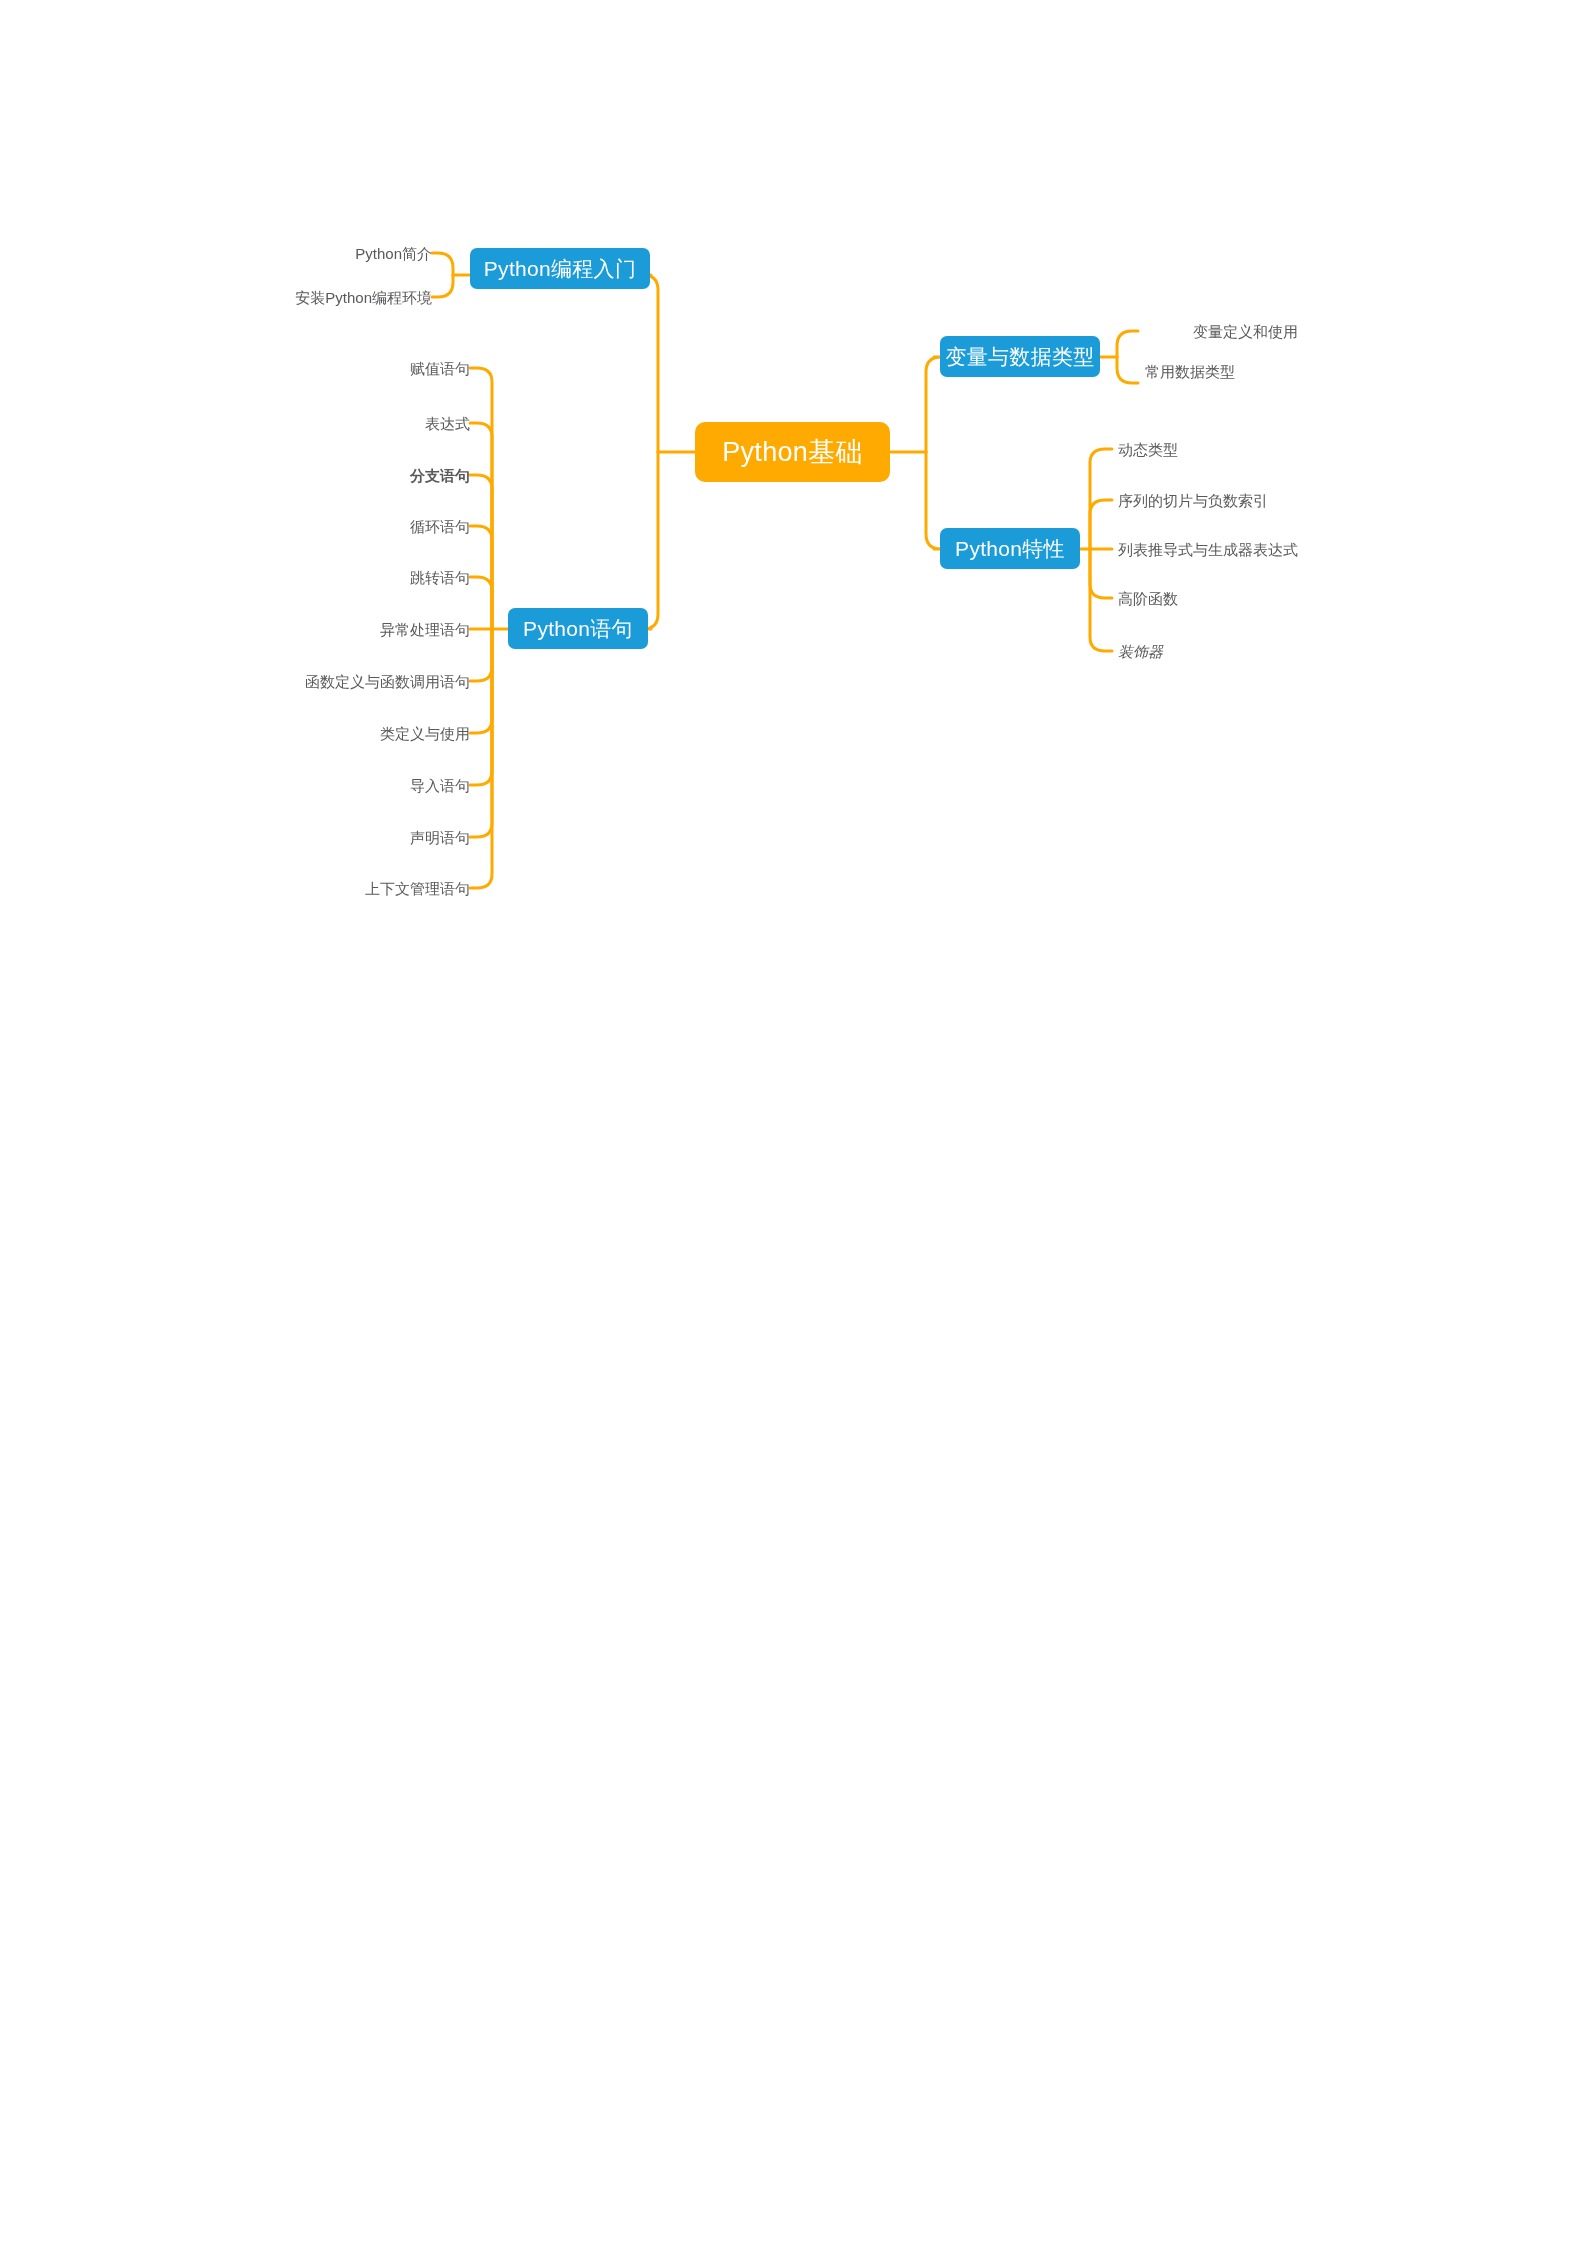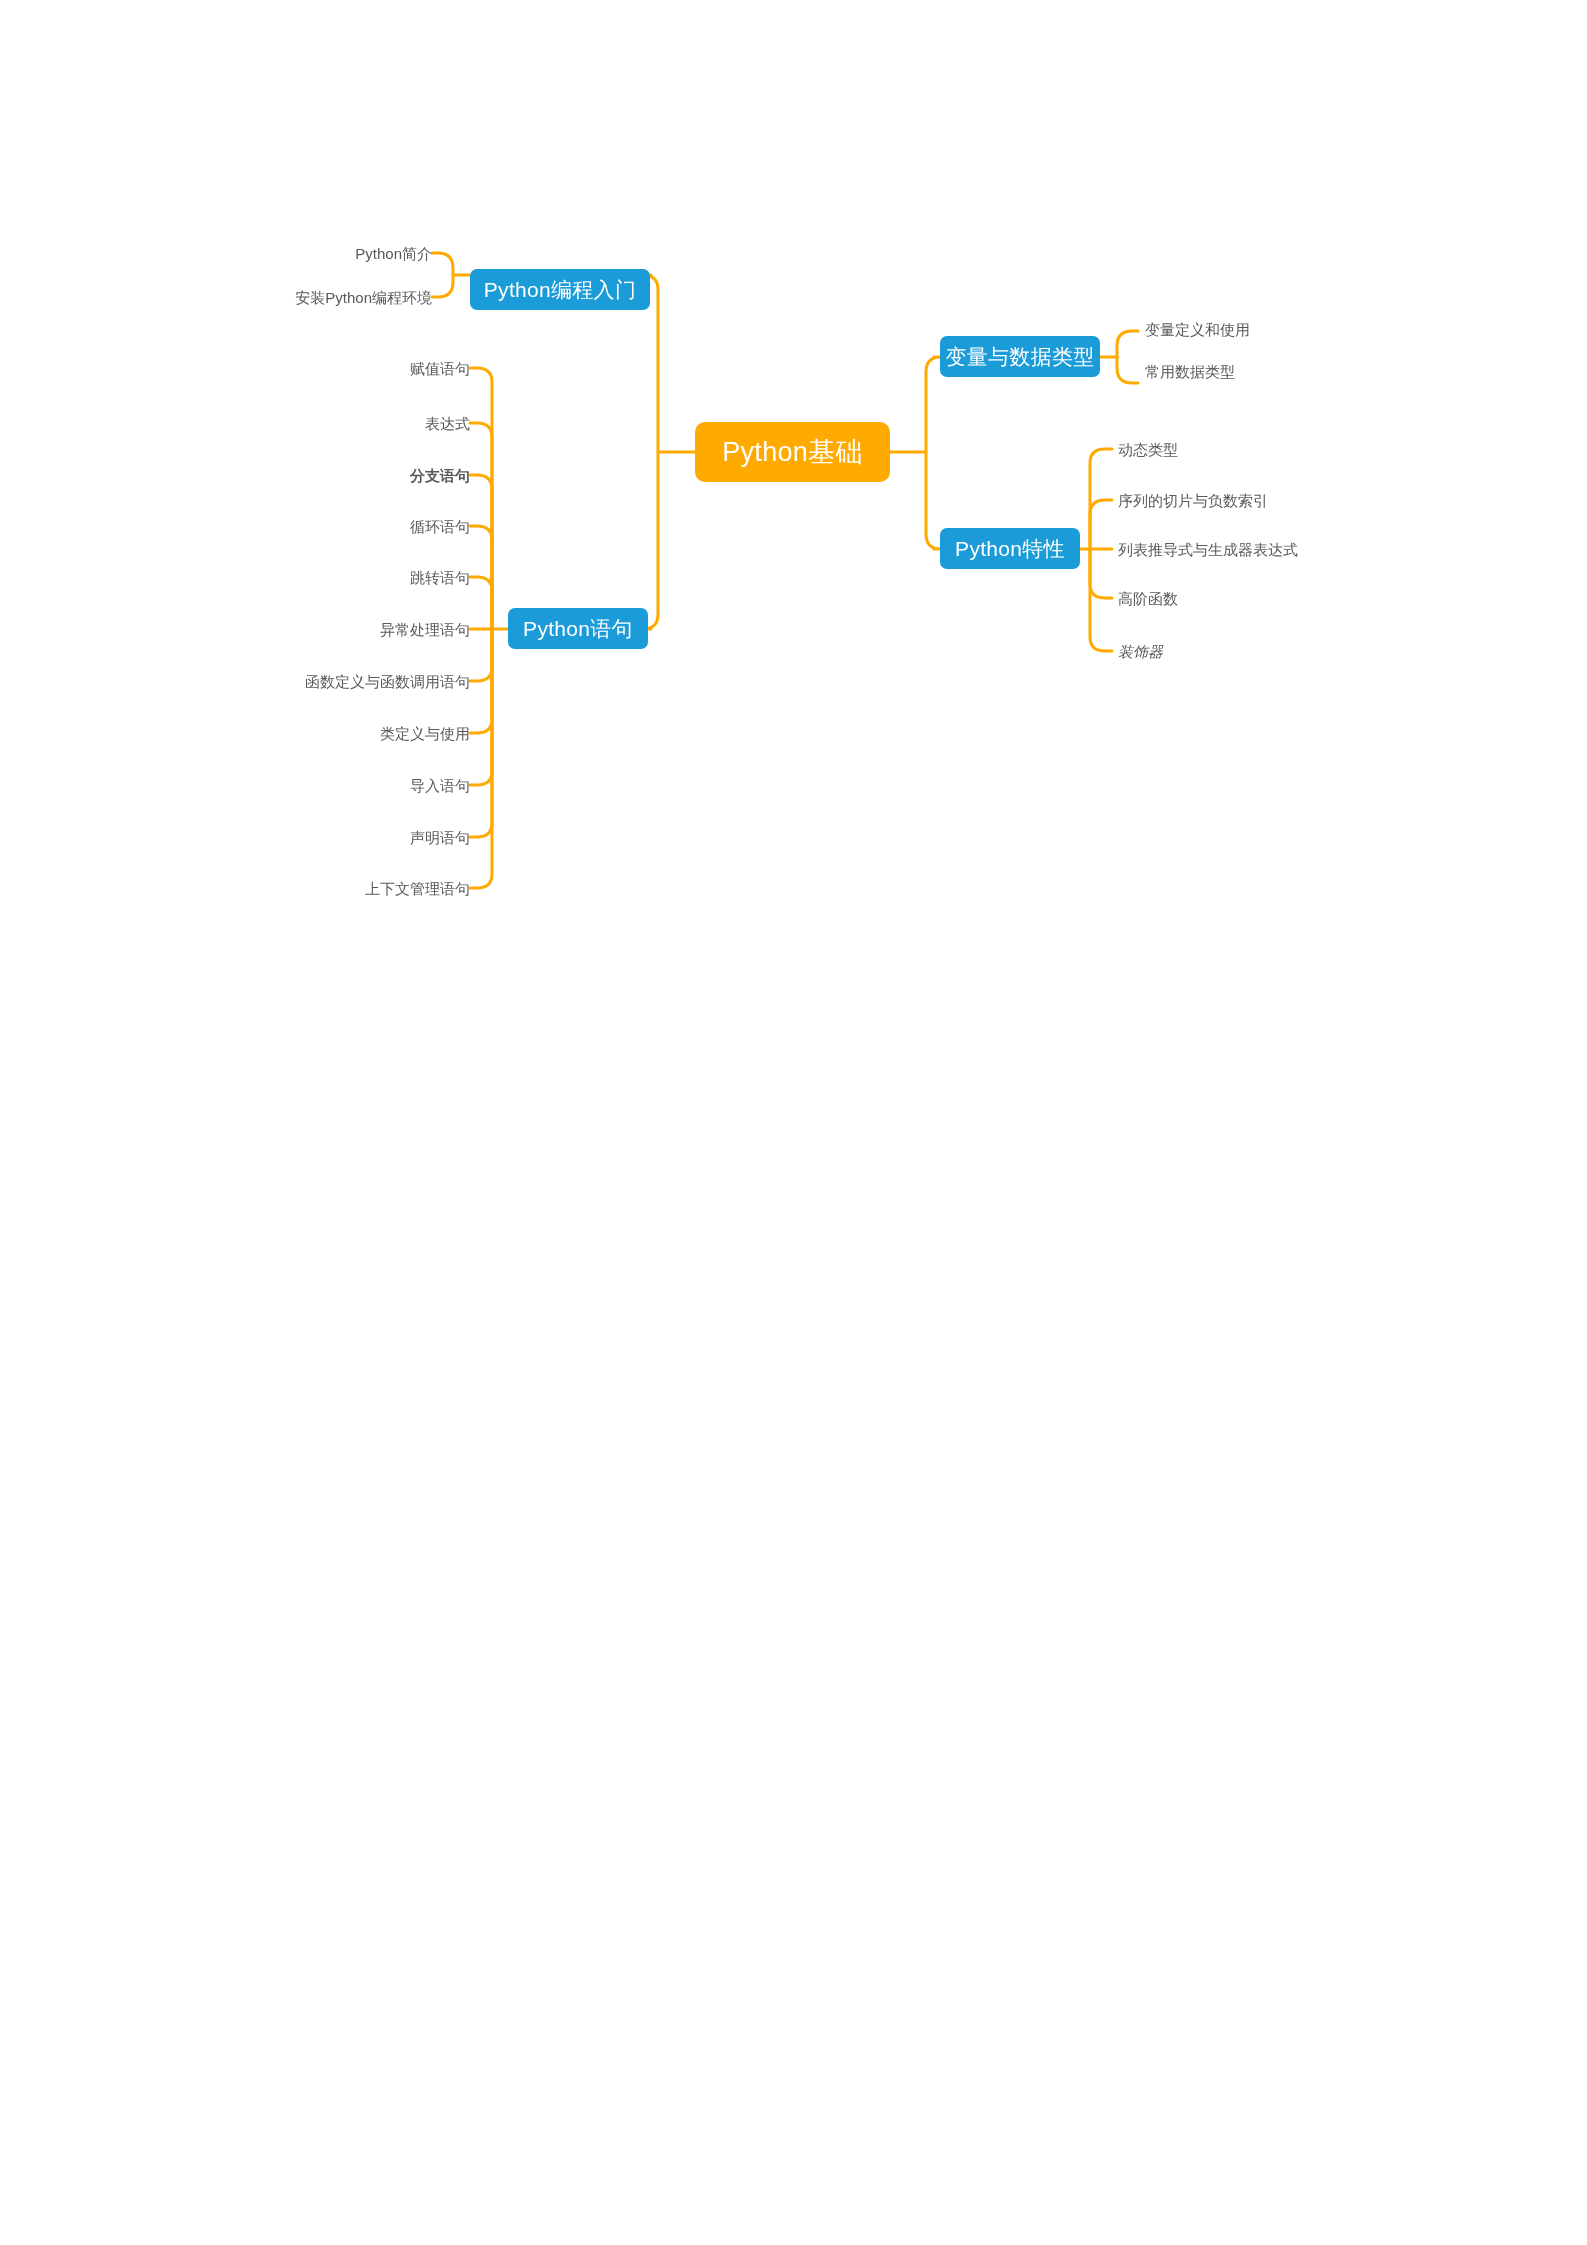--- a/index.html
+++ b/index.html
@@ -110,21 +110,21 @@
       <path d="M 1090 549 L 1105 549 L 1112 549"></path>
       <path d="M 1090 549 L 1090 584 Q 1090 598 1105 598 L 1112 598"></path>
       <path d="M 1090 549 L 1090 637 Q 1090 651 1105 651 L 1112 651"></path>
     </g>
   </svg>
 
   <div class="node-box node-orange node-root" style="left:695px; top:422px; width:195px; height:60px;">
     <span>Python基础</span>
   </div>
 
-  <div class="node-box node-blue node-branch" style="left:470px; top:269px; width:180px; height:41px;">
+  <div class="node-box node-blue node-branch" style="left:470px; top:248px; width:180px; height:41px;">
     <span>Python编程入门</span>
   </div>
   <div class="leaf-label leaf-left" style="right:1155px; top:246px;">
     <span>Python简介</span>
   </div>
   <div class="leaf-label leaf-left" style="right:1155px; top:290px;">
     <span>安装Python编程环境</span>
   </div>
 
   <div class="node-box node-blue node-branch" style="left:508px; top:608px; width:140px; height:41px;">
@@ -161,21 +161,21 @@
   <div class="leaf-label leaf-left" style="right:1117px; top:830px;">
     <span>声明语句</span>
   </div>
   <div class="leaf-label leaf-left" style="right:1117px; top:881px;">
     <span>上下文管理语句</span>
   </div>
 
   <div class="node-box node-blue node-branch" style="left:940px; top:336px; width:160px; height:41px;">
     <span>变量与数据类型</span>
   </div>
-  <div class="leaf-label leaf-right" style="left:1145px; top:324px;font-family:Liberation Mono, monospace;">
+  <div class="leaf-label leaf-right" style="left:1193px; top:324px;">
     <span>变量定义和使用</span>
   </div>
   <div class="leaf-label leaf-right" style="left:1145px; top:364px;">
     <span>常用数据类型</span>
   </div>
 
   <div class="node-box node-blue node-branch" style="left:940px; top:528px; width:140px; height:41px;">
     <span>Python特性</span>
   </div>
   <div class="leaf-label leaf-right" style="left:1118px; top:442px;">

